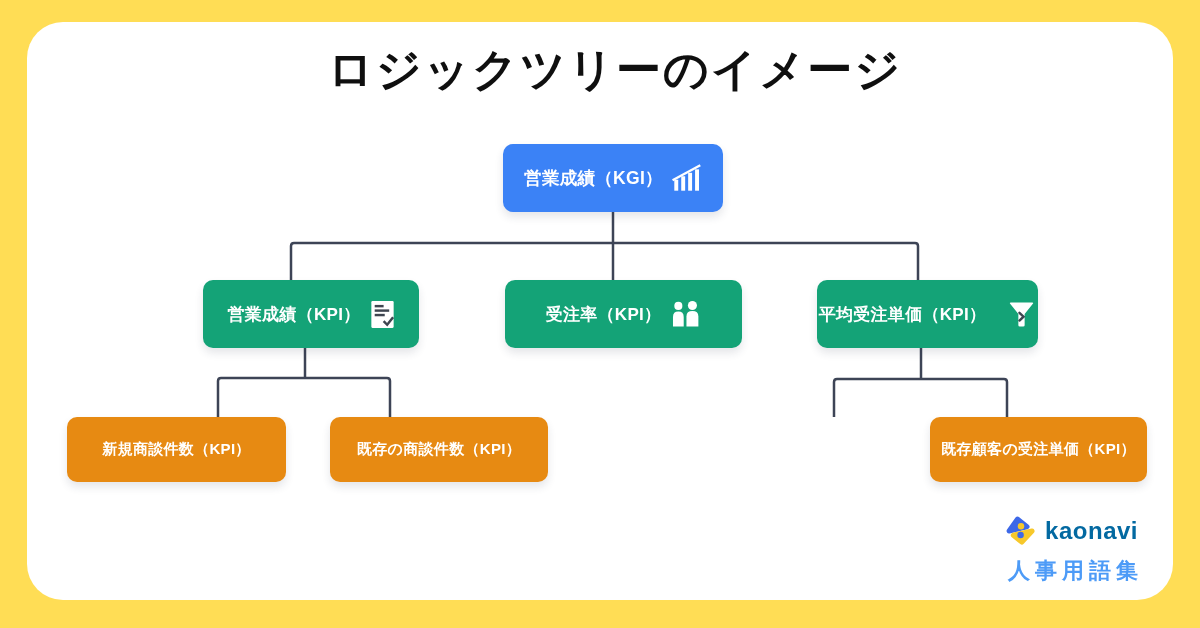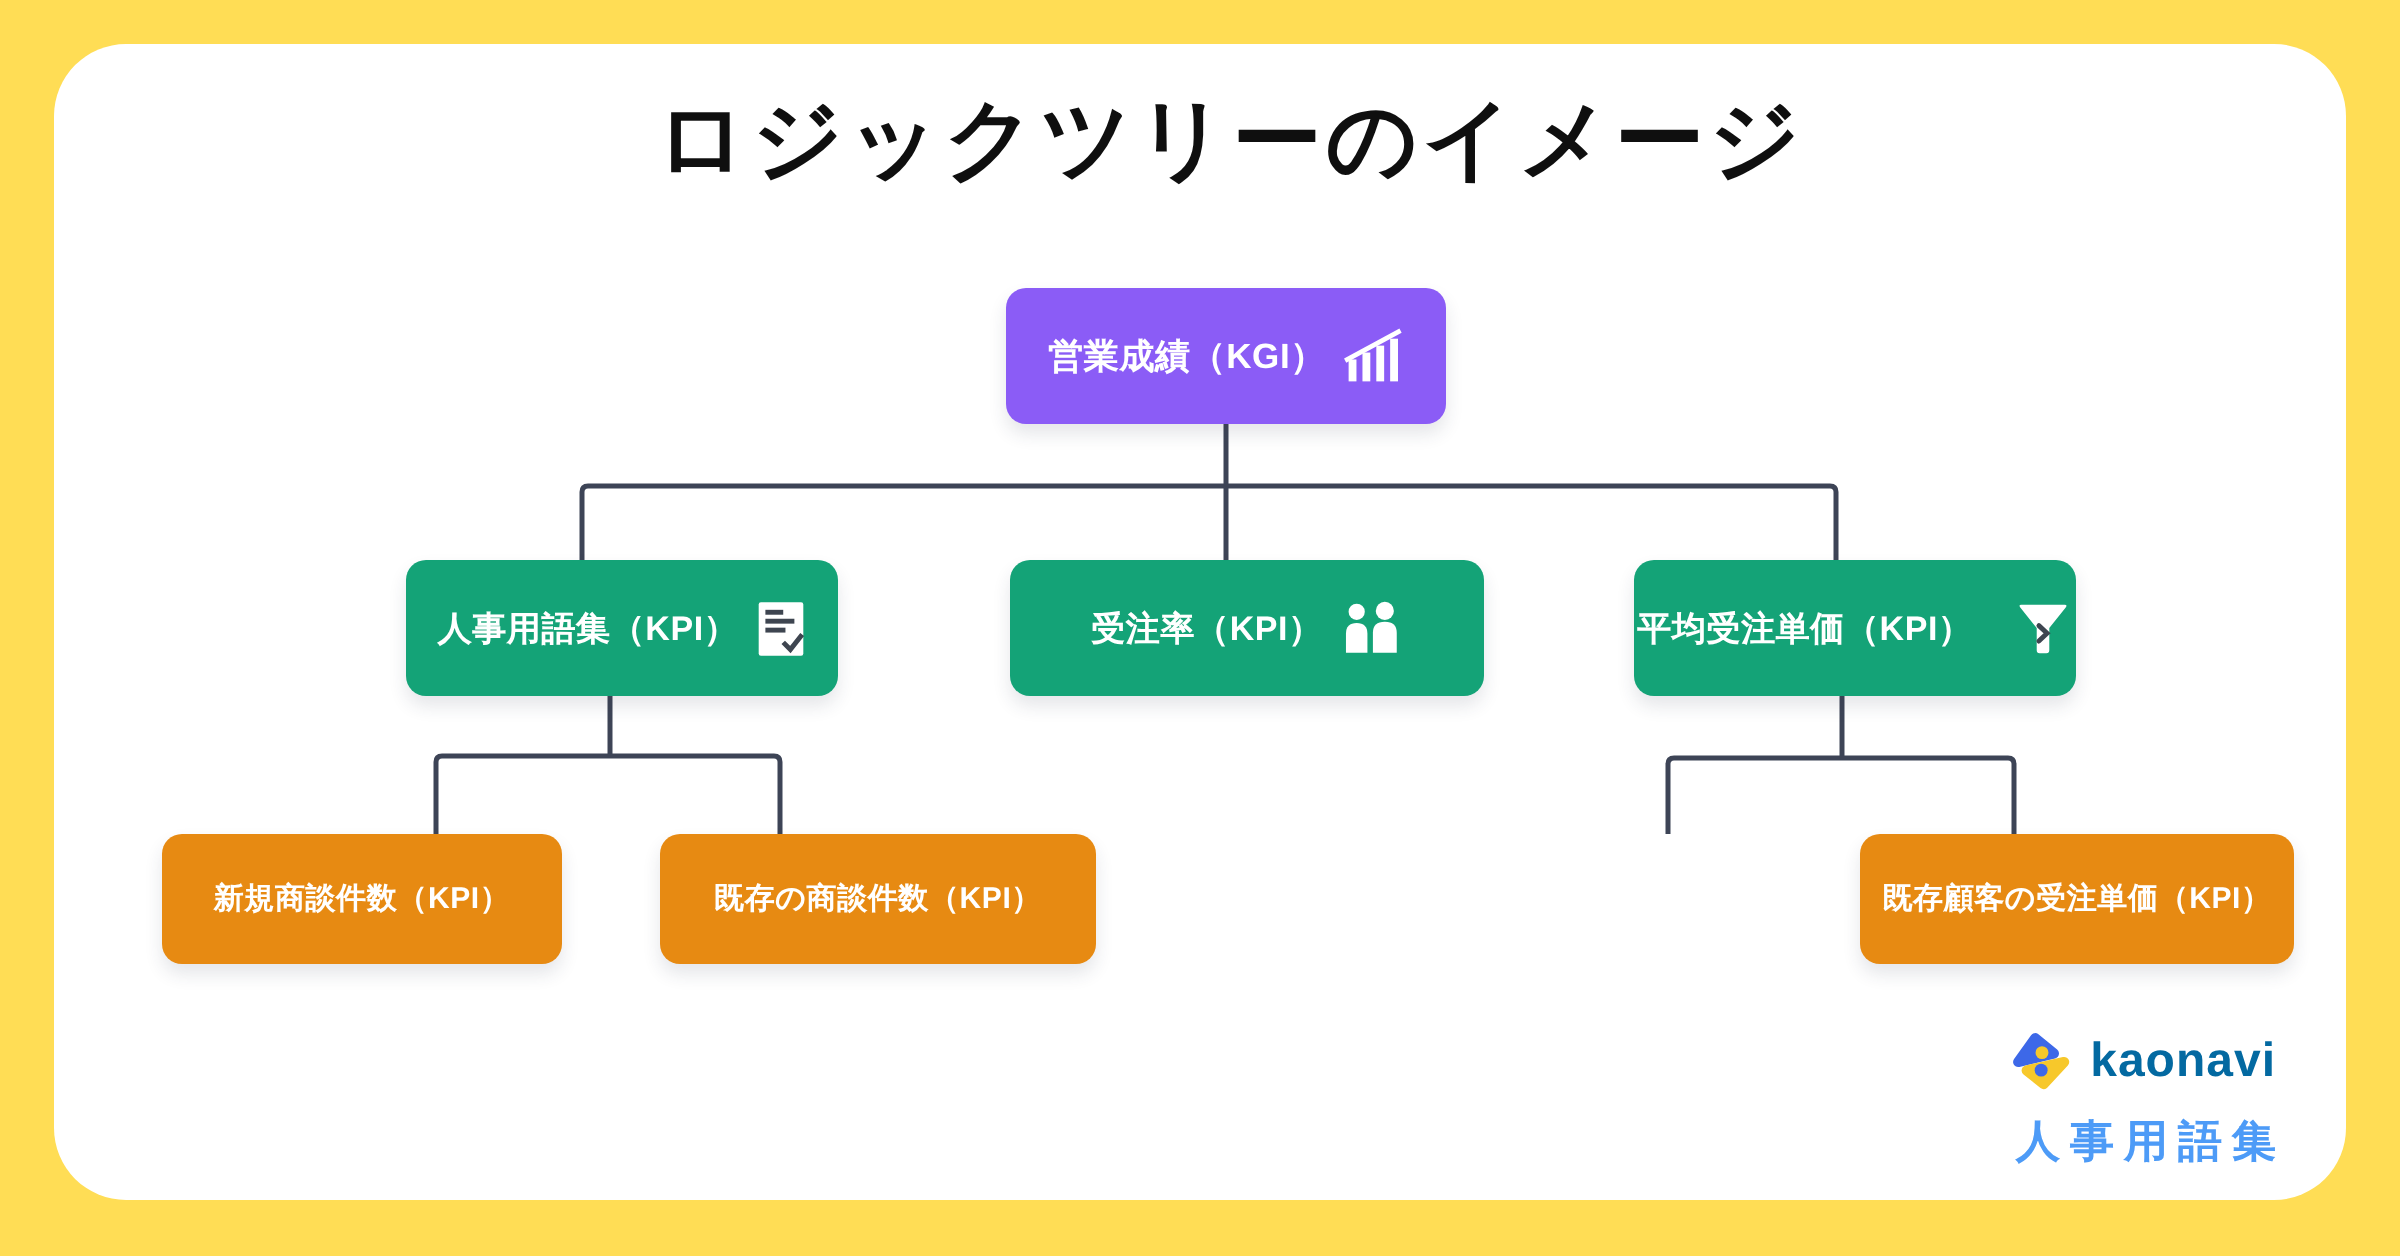--- a/index.html
+++ b/index.html
@@ -17,21 +17,21 @@
     position:absolute;left:42px;top:40px;width:1146px;
     text-align:center;font-size:45px;font-weight:bold;color:#0f0f0f;
     letter-spacing:2px;
   }
   .connectors{position:absolute;left:0;top:0;}
   .node{
     position:absolute;display:flex;align-items:center;justify-content:center;
     gap:9px;color:#ffffff;font-weight:bold;border-radius:10px;
     box-shadow:0 5px 9px rgba(45,50,75,0.12);
   }
-  .node-kgi{background:#8b5cf6;font-size:17.5px;}
+  .node-kgi{background:#3b82f6;font-size:17.5px;}
   .node-kpi{background:#14A377;font-size:17px;}
   .node-sub{background:#E78A12;font-size:15px;}
   .node-label{white-space:nowrap;letter-spacing:0.3px;}
   .node-icon{display:flex;align-items:center;}
   .footer{
     position:absolute;right:62px;top:514px;
     display:flex;flex-direction:column;align-items:flex-end;
   }
   .brand-row{display:flex;align-items:center;gap:7px;}
   .brand-name{
@@ -68,21 +68,21 @@
         <rect x="2" y="14.5" width="3.4" height="9.5"></rect>
         <rect x="8" y="11.5" width="3.4" height="12.5"></rect>
         <rect x="14" y="8.5" width="3.4" height="15.5"></rect>
         <rect x="20" y="5.5" width="3.4" height="18.5"></rect>
         <path d="M0.5 15 L24.5 2" stroke="#ffffff" stroke-width="2" fill="none"></path>
       </svg>
     </span>
   </div>
 
   <div class="node node-kpi" style="left:203px;top:280px;width:216px;height:68px;">
-    <span class="node-label">人事用語集（KPI）</span>
+    <span class="node-label">営業成績（KPI）</span>
     <span class="node-icon">
       <svg width="25" height="29" viewBox="0 0 22 26">
         <rect x="1" y="1" width="20" height="24" rx="1" fill="#ffffff"></rect>
         <g stroke="#3E4550" stroke-width="2.2" fill="none">
           <path d="M4 5.5 H12"></path>
           <path d="M4 9.5 H17"></path>
           <path d="M4 13.5 H13"></path>
         </g>
         <path d="M12 19 L15.2 22.2 L20.5 15.5" stroke="#3E4550" stroke-width="2.2" fill="none"></path>
       </svg>
@@ -104,21 +104,21 @@
   <div class="node node-kpi" style="left:817px;top:280px;width:221px;height:68px;gap:21px;">
     <span class="node-label">平均受注単価（KPI）</span>
     <span class="node-icon">
       <svg width="29" height="29" viewBox="0 0 24 24">
         <path d="M3 2 H21 Q22.2 2 21.4 3.1 L14.6 11.6 V20.8 Q14.6 22 13.4 22 H10.6 Q9.4 22 9.4 20.8 V11.6 L2.6 3.1 Q1.8 2 3 2 Z" fill="#ffffff"></path>
         <path d="M10.3 10.6 L13.7 13.8 L10.3 17" stroke="#3E4550" stroke-width="2" fill="none" stroke-linecap="round"></path>
       </svg>
     </span>
   </div>
 
-  <div class="node node-sub" style="left:81px;top:417px;width:200px;height:65px;">
+  <div class="node node-sub" style="left:67px;top:417px;width:219px;height:65px;">
     <span class="node-label">新規商談件数（KPI）</span>
   </div>
 
   <div class="node node-sub" style="left:330px;top:417px;width:218px;height:65px;">
     <span class="node-label">既存の商談件数（KPI）</span>
   </div>
 
 
   <div class="node node-sub" style="left:930px;top:417px;width:217px;height:65px;">
     <span class="node-label">既存顧客の受注単価（KPI）</span>

